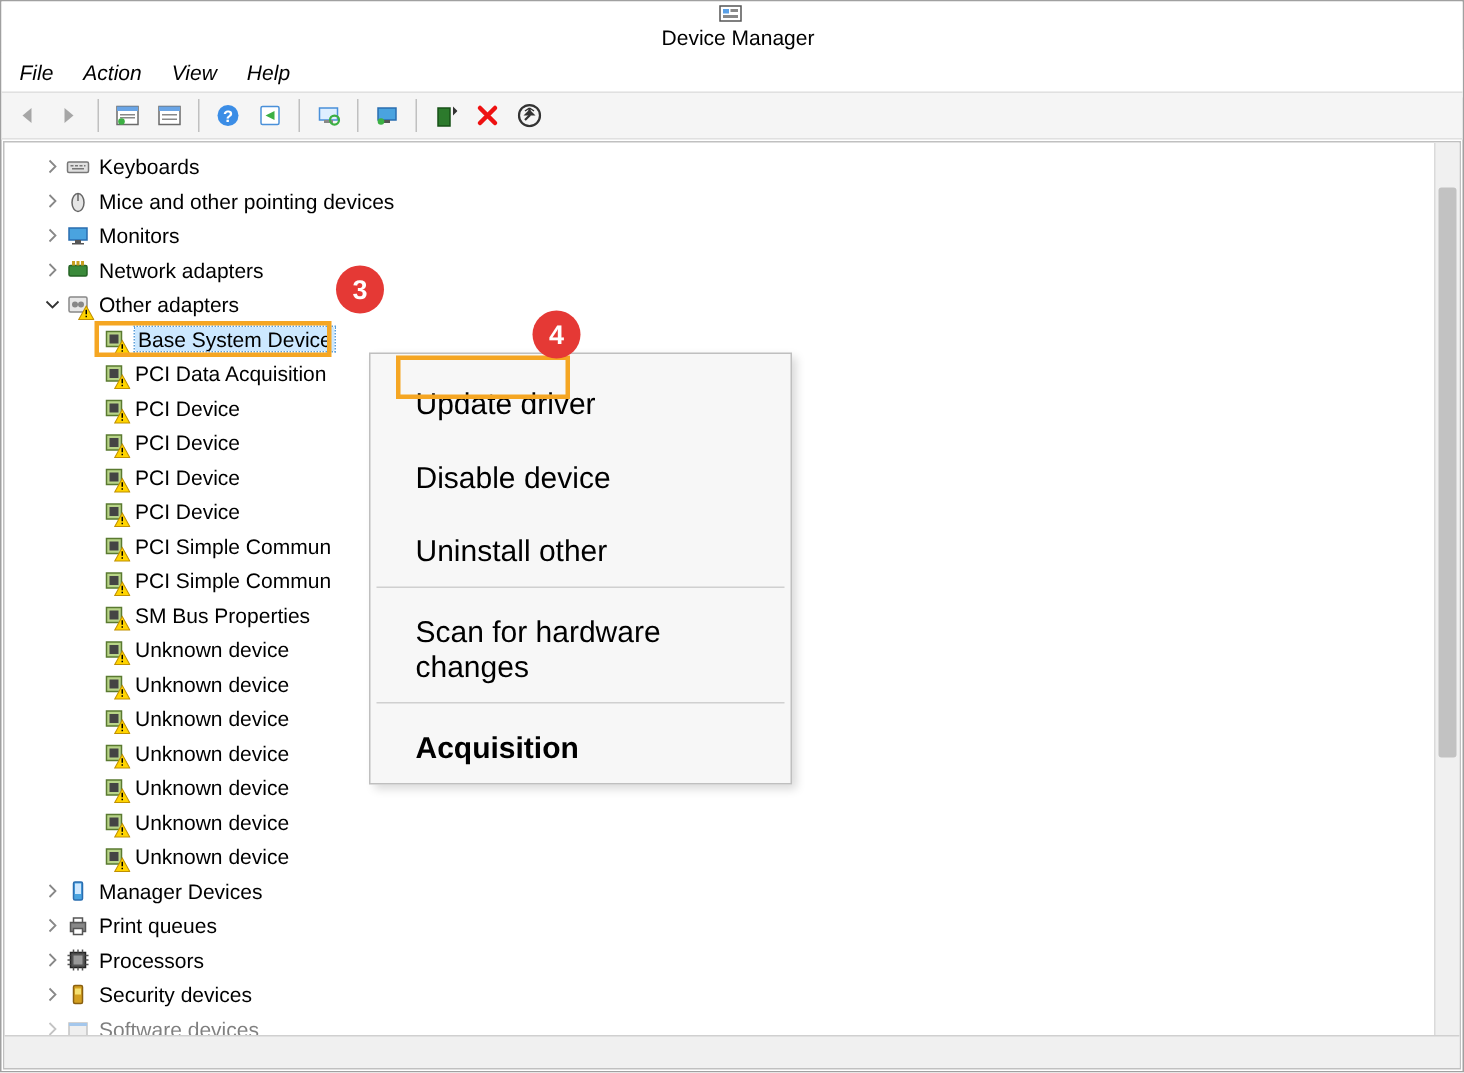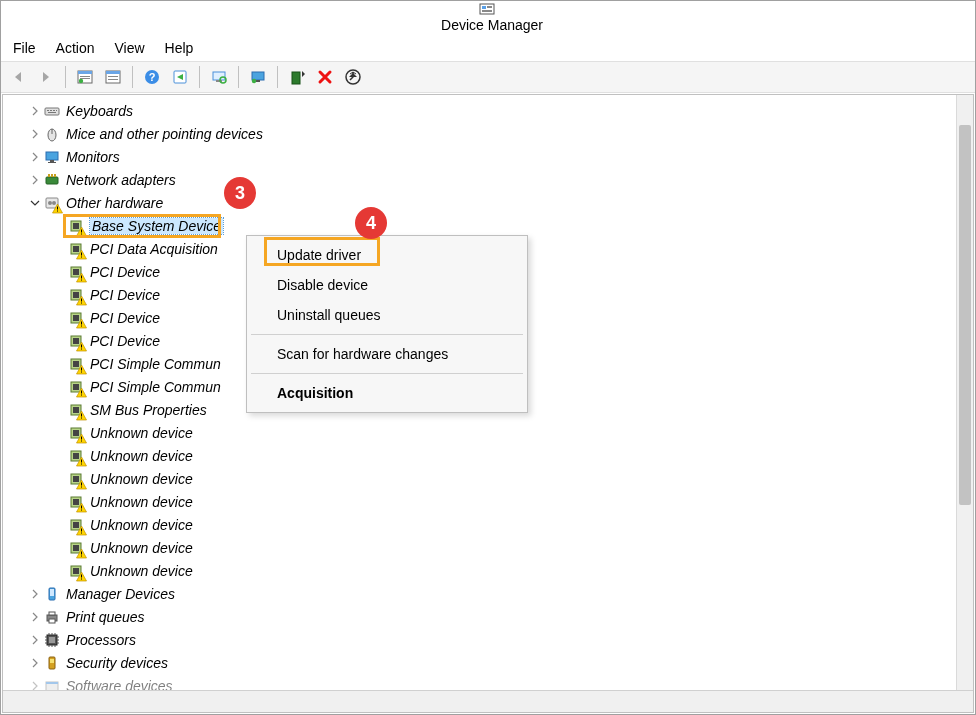--- a/index.html
+++ b/index.html
@@ -52,20 +52,21 @@
   }
 
   
   .menubar {
     height: 26px;
     display:flex;
     align-items:center;
     padding-left: 8px;
     background:#fff;
     font-size: 14px;
+    font-style: italic;
   }
   .menubar .menuitem {
     padding: 2px 12px 2px 4px;
     margin-right: 4px;
   }
 
   
   .toolbar {
     height: 32px;
     background: #f5f5f5;
@@ -127,21 +128,20 @@
     background:#f0f0f0;
   }
 
   
   .node {
     display:flex;
     align-items:center;
     height: 23px;
     position: relative;
     white-space: nowrap;
-    font-style: italic;
   }
   .expander {
     width: 16px; height: 16px;
     display:flex; align-items:center; justify-content:center;
     font-size: 10px;
     color: #6a6a6a;
   }
   .nodeicon {
     width: 18px; height: 18px;
     margin-right: 5px;
@@ -186,21 +186,22 @@
     position:absolute;
     background:#f7f7f7;
     border:1px solid #bfbfbf;
     box-shadow: 3px 3px 6px rgba(0,0,0,0.15);
     padding: 4px 0;
     z-index: 30;
     width: 282px;
   }
   .context-menu .cm-item {
     padding: 7px 30px;
-    font-size:14px;
+    font-size:20px;
+    margin-top:12px;
   }
   .context-menu .cm-sep {
     height:1px;
     background:#d0d0d0;
     margin: 4px 4px;
   }
   .context-menu .cm-item.bold { font-weight:700; }
 
   
   svg { display:block; }
@@ -521,21 +522,21 @@
           <span class="nodeicon">
               <svg width="16" height="16">
                 <use href="#ic-other"></use>
               </svg>
               <span class="warn-overlay">
                 <svg width="11" height="11">
                   <use href="#ic-warn"></use>
                 </svg>
               </span>
             </span>
-          <span class="nodelabel">Other hardware</span>
+          <span class="nodelabel">Other adapters</span>
         </div>
 
         <div class="node indent-2 sel">
           <span class="nodeicon">
               <svg width="16" height="16">
                 <use href="#ic-chip-warn"></use>
               </svg>
               <span class="warn-overlay">
                 <svg width="11" height="11">
                   <use href="#ic-warn"></use>
@@ -810,21 +811,21 @@
 
       <div class="vscrollbar">
         <div class="thumb"></div>
       </div>
 
       <div class="highlight-box-3" style="left:60px; top:119px; width:158px; height:24px;"></div>
 
       <div class="context-menu" style="left:243px; top:140px;">
         <div class="cm-item">Update driver</div>
         <div class="cm-item">Disable device</div>
-        <div class="cm-item">Uninstall queues</div>
+        <div class="cm-item">Uninstall other</div>
         <div class="cm-sep"></div>
         <div class="cm-item">Scan for hardware changes</div>
         <div class="cm-sep"></div>
         <div class="cm-item bold">Acquisition</div>
       </div>
 
       <div class="highlight-box-4" style="left:261px; top:142px; width:116px; height:29px; z-index:35;"></div>
 
       <div class="callout" style="left:221px; top:82px;">3</div>
       <div class="callout" style="left:352px; top:112px;">4</div>

